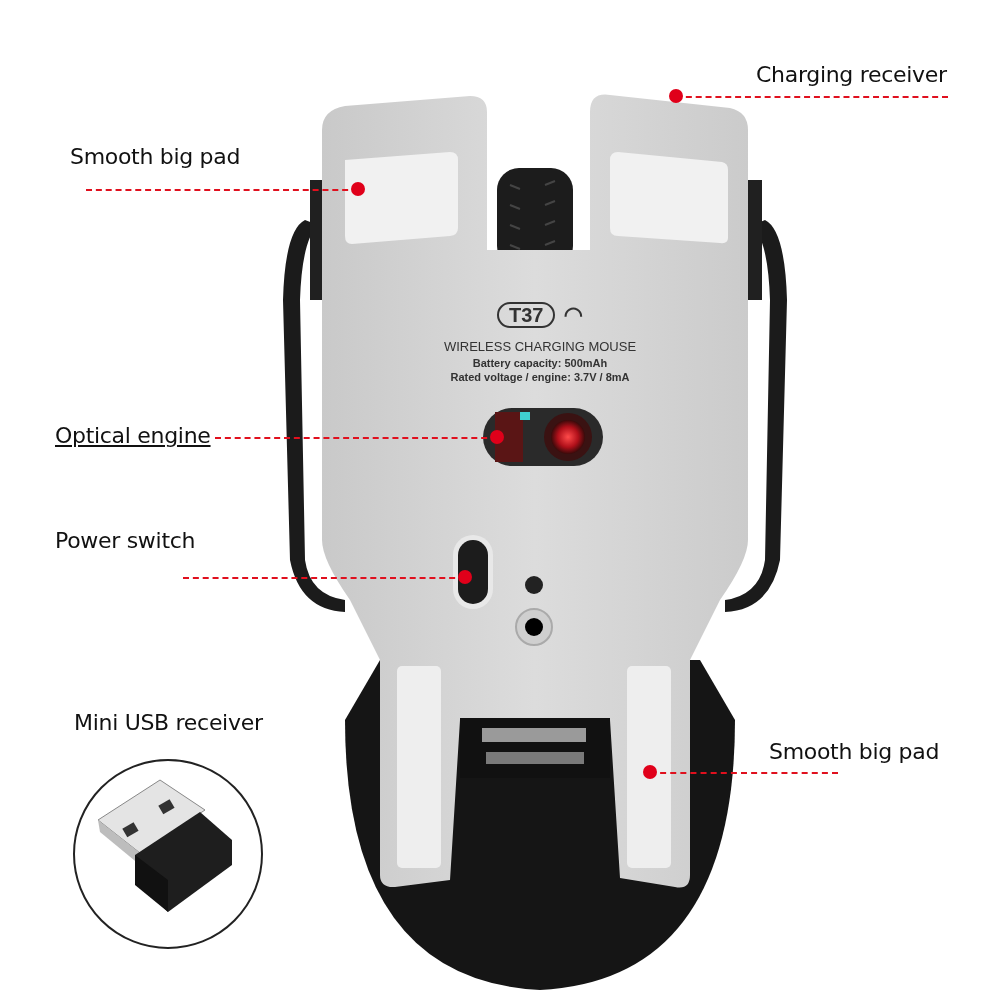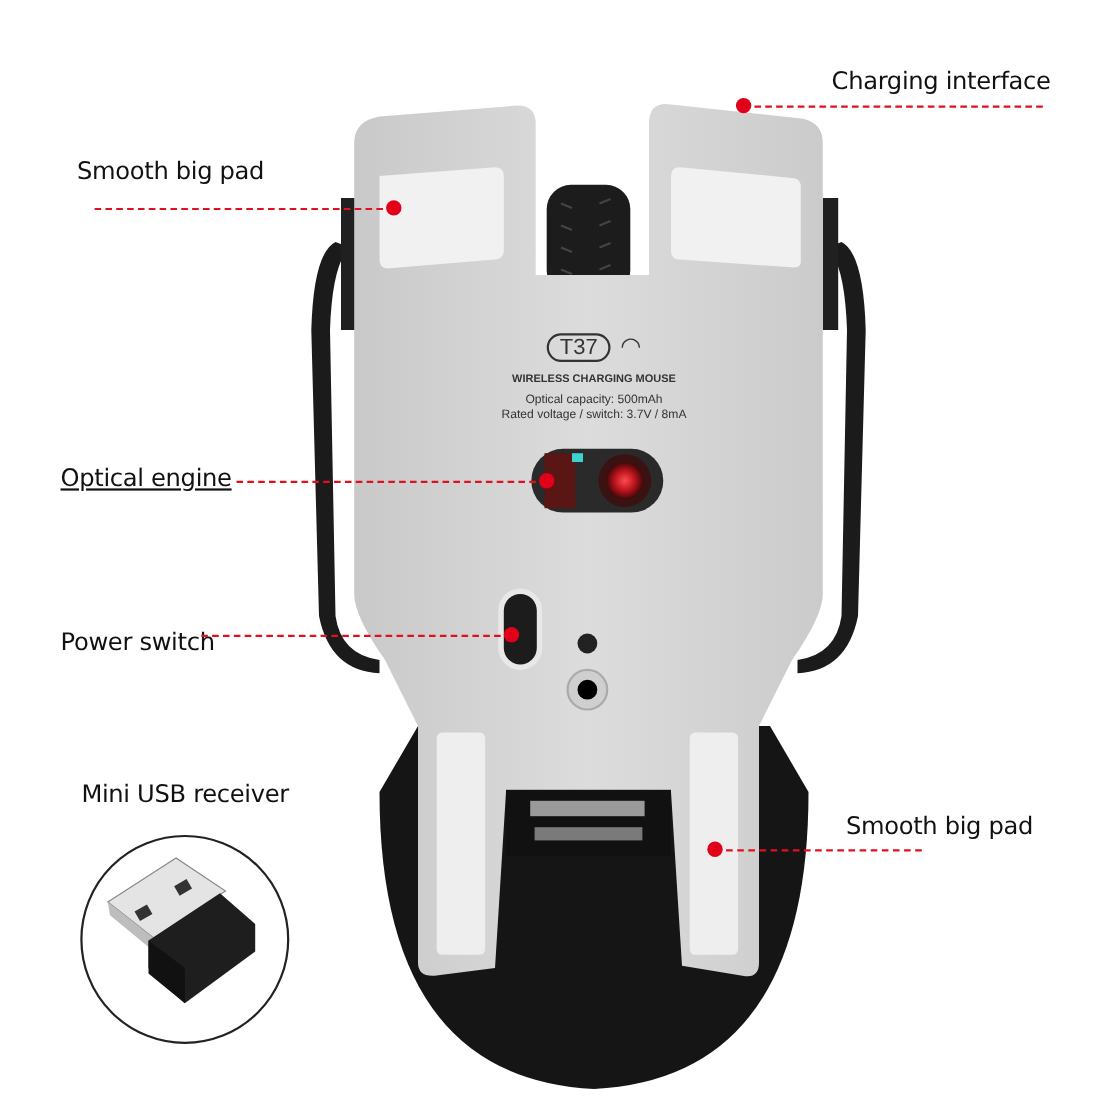--- a/index.html
+++ b/index.html
@@ -2,21 +2,21 @@
 <html><head>
 <meta charset="utf-8">
 <style>
   html, body { margin:0; padding:0; background:#ffffff; }
   body { width:1000px; height:1000px; position:relative; overflow:hidden;
          font-family:"DejaVu Sans", sans-serif; color:#111; }
   .label { position:absolute; font-size:22px; letter-spacing:-0.3px; white-space:nowrap; }
   .leader { position:absolute; height:0; border-top:2px dashed #e0101e; }
   .dot { position:absolute; width:14px; height:14px; border-radius:50%; background:#e0001a; transform:translate(-50%,-50%); }
   svg.mouse { position:absolute; left:0; top:0; }
-  .spec { position:absolute; text-align:center; color:#333; font-family:"Liberation Sans", sans-serif; }
+  .spec { position:absolute; text-align:center; color:#333; font-family:"Liberation Sans", sans-serif;font-weight:bold; }
 </style>
 </head>
 <body>
 
 <svg class="mouse" width="1000" height="1000" viewBox="0 0 1000 1000">
   <defs>
     <linearGradient id="plateG" x1="0" y1="0" x2="1" y2="0">
       <stop offset="0" stop-color="#c9c9c9"></stop>
         <stop offset="0.5" stop-color="#dcdcdc"></stop>
         <stop offset="1" stop-color="#cbcbcb"></stop>
@@ -70,37 +70,37 @@
   <rect x="124" y="825" width="13" height="10" fill="#333" transform="rotate(-30 130 830)"></rect>
   <rect x="160" y="802" width="13" height="10" fill="#333" transform="rotate(-30 166 807)"></rect>
   <path d="M135 855 L200 812 L232 840 L232 865 L168 912 L135 880 Z" fill="#1e1e1e"></path>
   <path d="M135 855 L168 880 L168 912 L135 885 Z" fill="#111"></path>
 </svg>
 
 <div class="spec" style="left:480px; top:302px; width:120px; height:30px;">
   <span style="display:inline-block; border:2px solid #333; border-radius:14px; padding:0 10px; font-size:20px; line-height:22px;">T37</span>
   <span style="font-size:22px; margin-left:4px;">◠</span>
 </div>
-<div class="spec" style="left:420px; top:339px; width:240px; font-size:10px; font-weight:bold;">WIRELESS CHARGING MOUSE</div>
-<div class="spec" style="left:420px; top:357px; width:240px; font-size:11px;">Optical capacity: 500mAh</div>
-<div class="spec" style="left:420px; top:371px; width:240px; font-size:11px;">Rated voltage / switch: 3.7V / 8mA</div>
+<div class="spec" style="left:420px; top:339px; width:240px; font-size:13px; font-weight:normal;">WIRELESS CHARGING MOUSE</div>
+<div class="spec" style="left:420px; top:357px; width:240px; font-size:11px;">Battery capacity: 500mAh</div>
+<div class="spec" style="left:420px; top:371px; width:240px; font-size:11px;">Rated voltage / engine: 3.7V / 8mA</div>
 
-<div class="label" style="left:756px; top:62px;">Charging interface</div>
+<div class="label" style="left:756px; top:62px;">Charging receiver</div>
 <div class="leader" style="left:676px; top:96px; width:272px;"></div>
 <div class="dot" style="left:676px; top:96px;"></div>
 
 <div class="label" style="left:70px; top:144px;">Smooth big pad</div>
 <div class="leader" style="left:86px; top:189px; width:272px;"></div>
 <div class="dot" style="left:358px; top:189px;"></div>
 
 <div class="label" style="left:55px; top:423px;text-decoration:underline;">Optical engine</div>
 <div class="leader" style="left:215px; top:437px; width:282px;"></div>
 <div class="dot" style="left:497px; top:437px;"></div>
 
-<div class="label" style="left:55px; top:572px;">Power switch</div>
+<div class="label" style="left:55px; top:528px;">Power switch</div>
 <div class="leader" style="left:183px; top:577px; width:282px;"></div>
 <div class="dot" style="left:465px; top:577px;"></div>
 
 <div class="label" style="left:769px; top:739px;">Smooth big pad</div>
 <div class="leader" style="left:650px; top:772px; width:188px;"></div>
 <div class="dot" style="left:650px; top:772px;"></div>
 
 <div class="label" style="left:74px; top:710px;">Mini USB receiver</div>
 
 </body></html>

